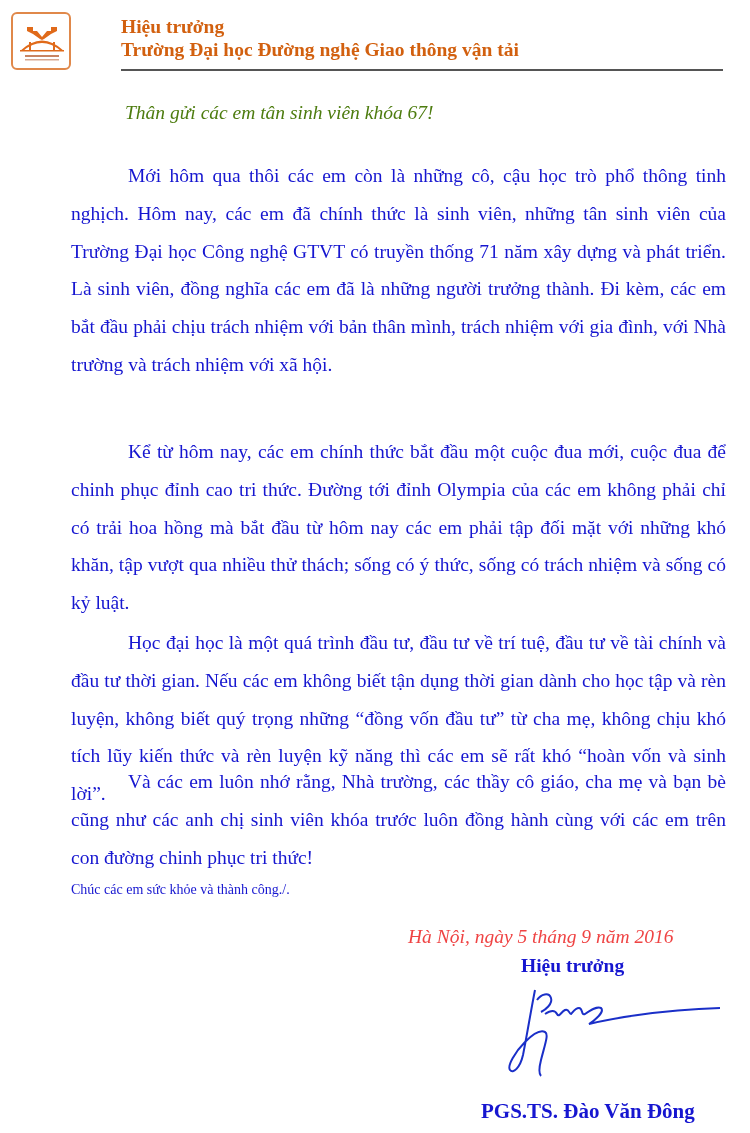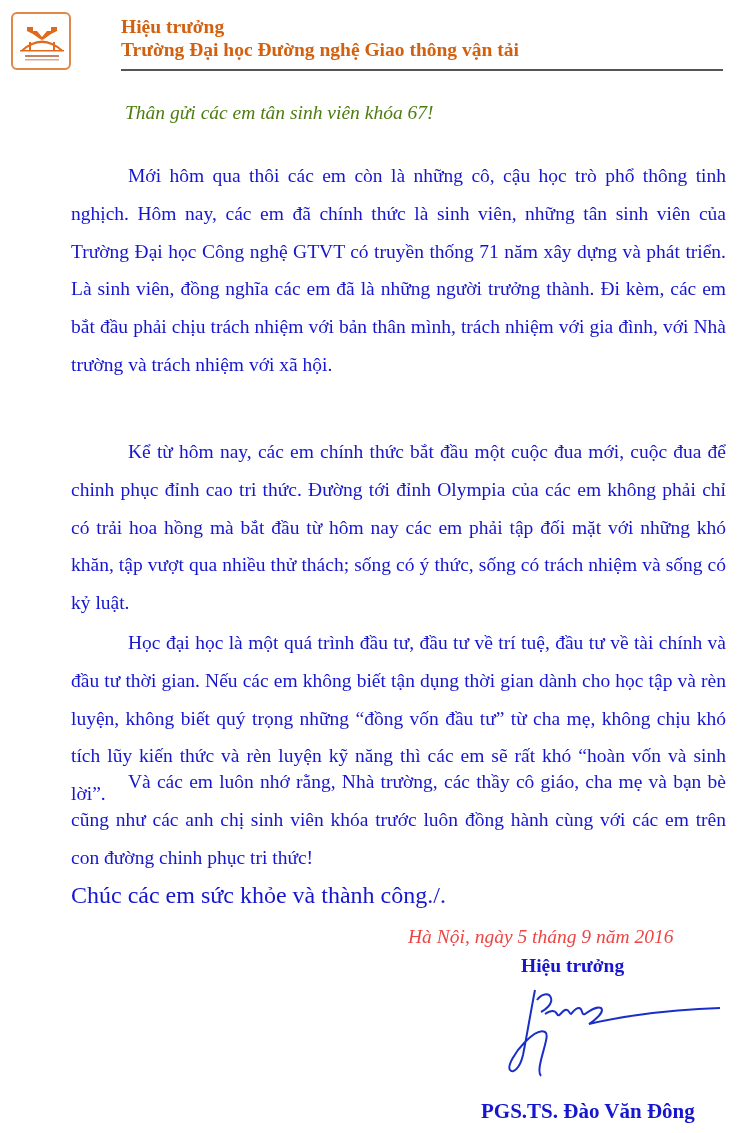--- a/index.html
+++ b/index.html
@@ -13,21 +13,21 @@
   .ht2 { top:39px; }
   .header-rule { position:absolute; left:121px; top:69px; width:602px; height:2px; background:#555; }
   .greeting { position:absolute; left:125px; top:102px; font-style:italic; color:#4d7c0f; font-size:19.5px; }
   .body-text { position:absolute; left:71px; width:655px; color:#1616d0; font-size:19.5px;
                line-height:37.8px; text-align:justify; }
   .para { margin:0; text-indent:57px; }
   .p1 { top:157px; }
   .p2 { top:433px; }
   .p3 { top:624px; }
   .p4 { top:763px; }
-  .closing { position:absolute; left:71px; top:882px; color:#1616d0; font-size:24px; }
+  .closing { position:absolute; left:71px; top:882px; color:#1616d0; font-size:14px; }
   .dateline { position:absolute; left:408px; top:926px; color:#ef4444; font-size:19.5px; font-style:italic; }
   .sig-title { position:absolute; left:521px; top:955px; color:#1616d0; font-size:19.5px; font-weight:bold; }
   .signature { position:absolute; left:505px; top:980px; }
   .signer { position:absolute; left:481px; top:1099px; color:#1616d0; font-size:21px; font-weight:bold; }
 </style>
 </head>
 <body>
 
 <div class="logo">
   <svg width="50" height="48" viewBox="0 0 50 48">

